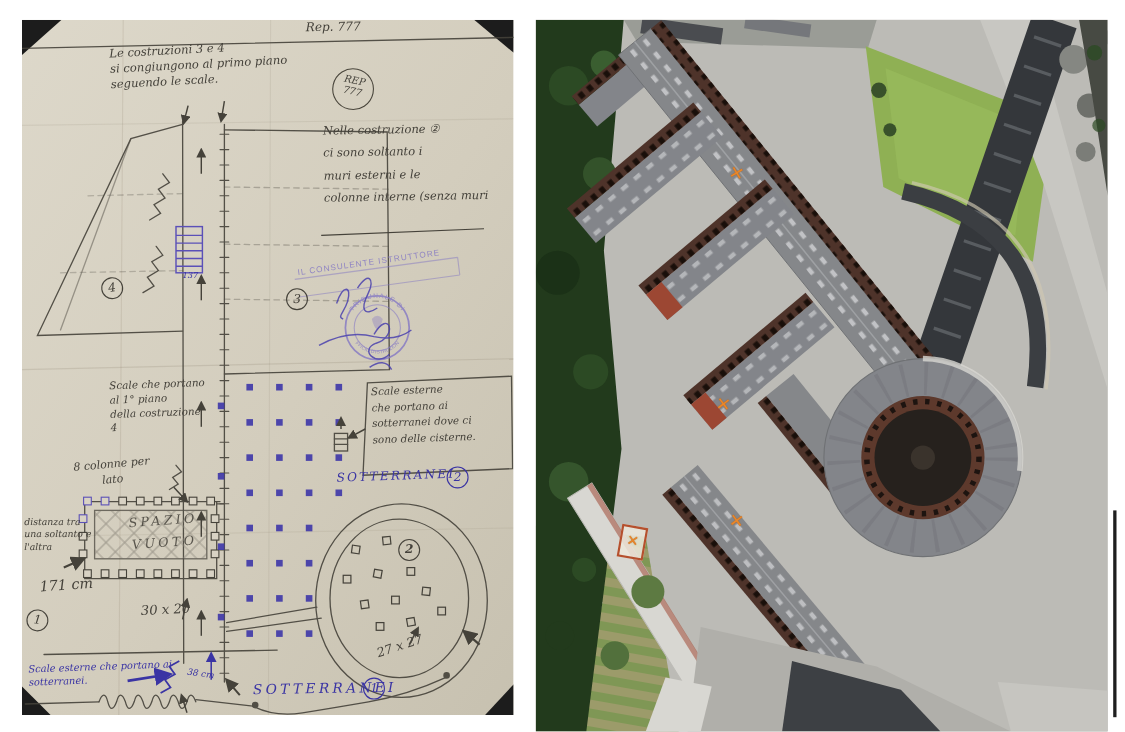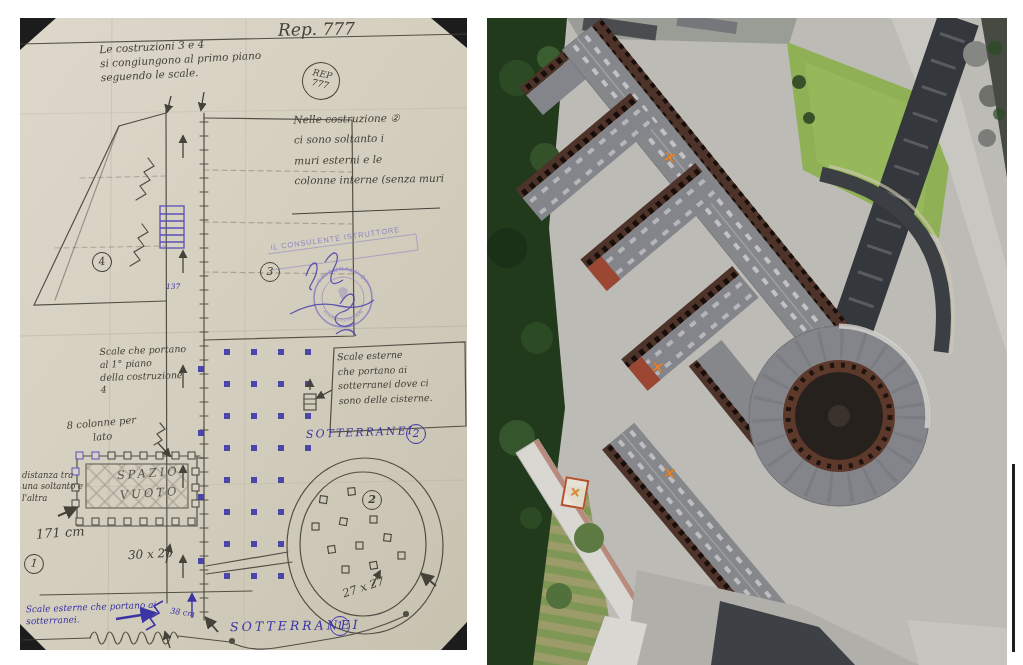--- a/index.html
+++ b/index.html
@@ -230,38 +230,38 @@
     <g stroke="#4b42ae" stroke-width="1.3" fill="none" opacity=".85">
       <path d="M286,258 c6,-18 14,-16 10,-2 c-3,10 -10,14 -4,16"></path>
       <path d="M305,244 c10,-16 16,-8 10,4 c-8,16 -4,22 8,14"></path>
       <path d="M270,296 c18,-10 34,-12 50,-8 c14,3 26,0 34,-6"></path>
       <path d="M320,286 c14,-24 22,2 2,8 c-16,6 0,22 12,10"></path>
       <path d="M316,316 c8,-6 16,-6 20,2"></path>
     </g>
     <line x1="272" y1="196" x2="420" y2="190" stroke="#45423a"></line>
   </svg>
 
-  <div class="note hand" style="left:258px;top:0;font-size:17px;transform:rotate(-1deg);">Rep. 777</div>
+  <div class="note hand" style="left:258px;top:0;font-size:11px;transform:rotate(-1deg);">Rep. 777</div>
   <div class="note hand" style="left:80px;top:20px;font-size:10.5px;transform:rotate(-3deg);">Le costruzioni 3 e 4
 si congiungono al primo piano
 seguendo le scale.</div>
   <div style="position:absolute;left:282px;top:44px;width:36px;height:36px;border:1.4px solid #4a463c;border-radius:50%;transform:rotate(12deg);text-align:center;">
     <div class="hand" style="font-size:9px;margin-top:6px;">REP</div>
     <div class="hand" style="font-size:9px;">777</div>
   </div>
   <div class="note hand" style="left:274px;top:90px;width:158px;font-size:10.5px;line-height:1.95;transform:rotate(-1deg);">Nelle costruzione ②
 ci sono soltanto i
 muri esterni e le
 colonne interne (senza muri</div>
   <div class="note" style="left:250px;top:216px;font-size:7.5px;letter-spacing:.12em;color:#8478c4;opacity:.85;transform:rotate(-8deg);font-family:'Liberation Sans',sans-serif;">IL CONSULENTE ISTRUTTORE</div>
   <div class="note hand" style="left:80px;top:326px;width:112px;font-size:9.5px;transform:rotate(-2deg);">Scale che portano
 al 1° piano
 della costruzione
 4</div>
-  <div class="note hand" style="left:146px;top:228px;font-size:7.5px;color:#3a34a4;margin-top:36px;">137</div>
+  <div class="note hand" style="left:146px;top:228px;font-size:7.5px;color:#3a34a4;">137</div>
   <div class="note hand" style="left:36px;top:398px;width:92px;font-size:10px;text-align:center;transform:rotate(-5deg);">8 colonne per
 lato</div>
   <div class="note hand" style="left:2px;top:452px;width:72px;font-size:8.5px;">distanza tra
 una soltanto e
 l'altra</div>
   <div class="note hand" style="left:16px;top:506px;font-size:13px;transform:rotate(-4deg);">171 cm</div>
   <div class="note hand" style="left:84px;top:446px;width:90px;font-size:11.5px;letter-spacing:3px;text-align:center;line-height:1.7;transform:rotate(-4deg);opacity:.85;">SPAZIO
 VUOTO</div>
   <div class="note hand" style="left:108px;top:528px;font-size:12px;transform:rotate(-3deg);">30 x 20</div>
   <div class="note hand" style="left:318px;top:330px;width:126px;font-size:9.5px;line-height:1.55;transform:rotate(-2deg);">Scale esterne

